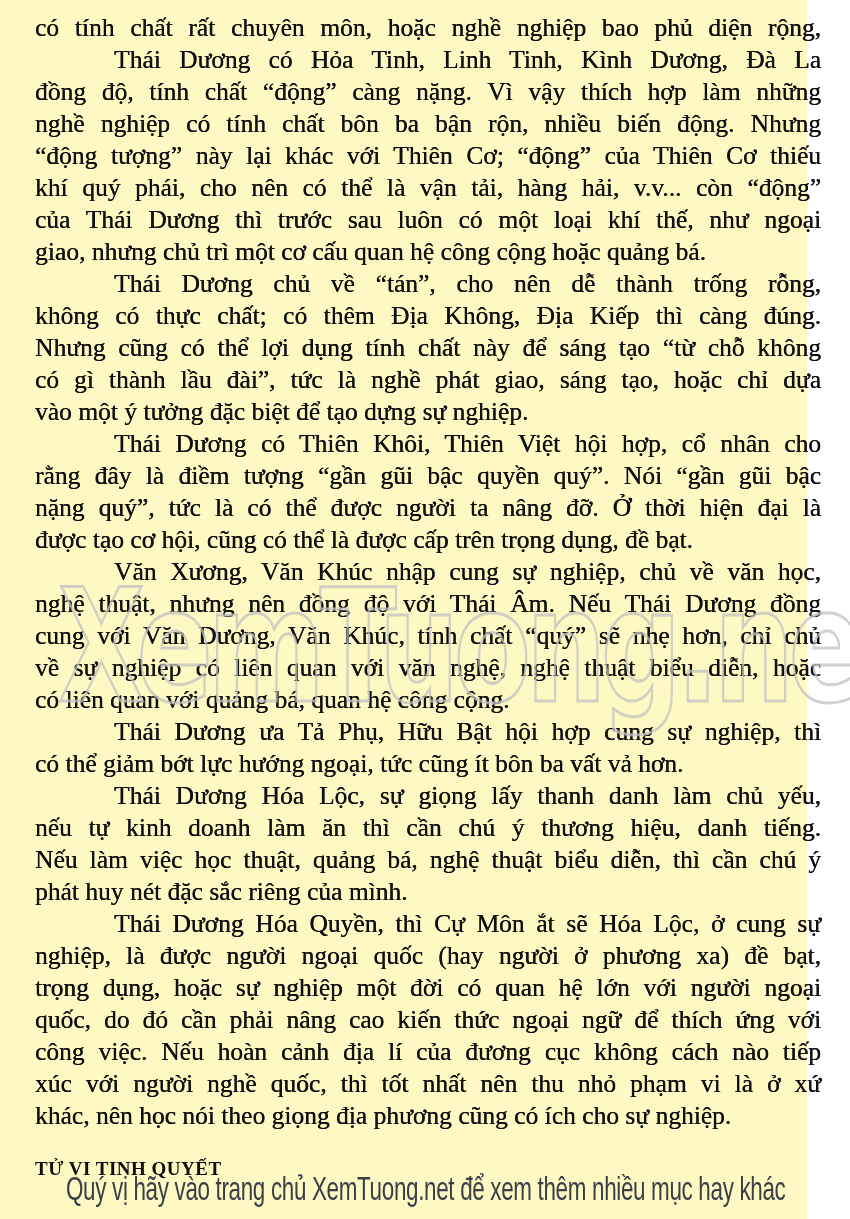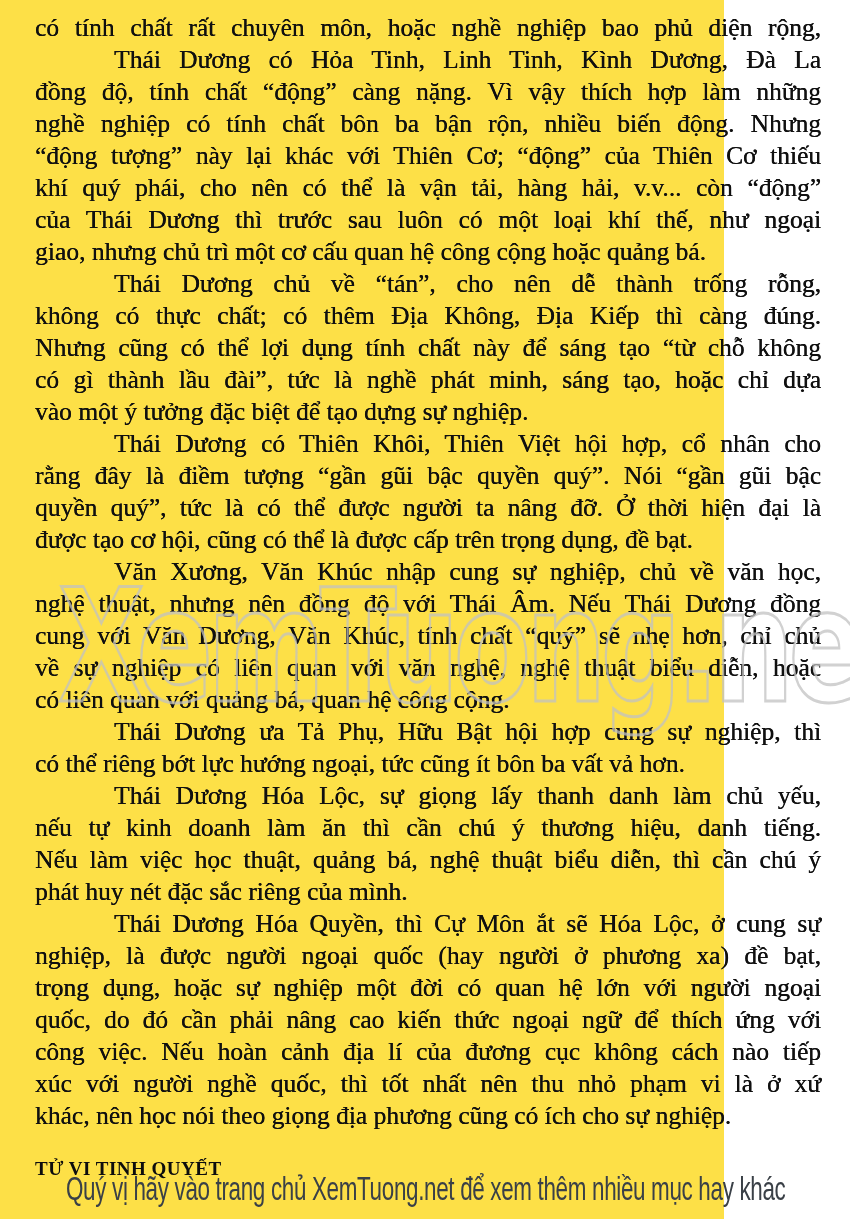--- a/index.html
+++ b/index.html
@@ -5,23 +5,23 @@
   html, body {
     margin: 0;
     padding: 0;
     width: 850px;
     height: 1219px;
     background: #ffffff;
     overflow: hidden;
   }
   #page {
     position: relative;
-    width: 724px;
+    width: 807px;
     height: 1219px;
-    background: #fde047;
+    background: #fef9c3;
     font-family: "Liberation Serif", serif;
   }
   
   #text-area {
     position: absolute;
     left: 35px;
     top: 12px;
     width: 786px;
     color: #101010;
   }
@@ -107,33 +107,33 @@
       <div class="line indent">Thái Dương có Hỏa Tinh, Linh Tinh, Kình Dương, Đà La</div>
       <div class="line">đồng độ, tính chất “động” càng nặng. Vì vậy thích hợp làm những</div>
       <div class="line">nghề nghiệp có tính chất bôn ba bận rộn, nhiều biến động. Nhưng</div>
       <div class="line">“động tượng” này lại khác với Thiên Cơ; “động” của Thiên Cơ thiếu</div>
       <div class="line">khí quý phái, cho nên có thể là vận tải, hàng hải, v.v... còn “động”</div>
       <div class="line">của Thái Dương thì trước sau luôn có một loại khí thế, như ngoại</div>
       <div class="line last">giao, nhưng chủ trì một cơ cấu quan hệ công cộng hoặc quảng bá.</div>
       <div class="line indent">Thái Dương chủ về “tán”, cho nên dễ thành trống rỗng,</div>
       <div class="line">không có thực chất; có thêm Địa Không, Địa Kiếp thì càng đúng.</div>
       <div class="line">Nhưng cũng có thể lợi dụng tính chất này để sáng tạo “từ chỗ không</div>
-      <div class="line">có gì thành lầu đài”, tức là nghề phát minh, sáng tạo, hoặc chỉ dựa</div>
+      <div class="line">có gì thành lầu đài”, tức là nghề phát giao, sáng tạo, hoặc chỉ dựa</div>
       <div class="line last">vào một ý tưởng đặc biệt để tạo dựng sự nghiệp.</div>
       <div class="line indent">Thái Dương có Thiên Khôi, Thiên Việt hội hợp, cổ nhân cho</div>
       <div class="line">rằng đây là điềm tượng “gần gũi bậc quyền quý”. Nói “gần gũi bậc</div>
-      <div class="line">quyền quý”, tức là có thể được người ta nâng đỡ. Ở thời hiện đại là</div>
+      <div class="line">nặng quý”, tức là có thể được người ta nâng đỡ. Ở thời hiện đại là</div>
       <div class="line last">được tạo cơ hội, cũng có thể là được cấp trên trọng dụng, đề bạt.</div>
       <div class="line indent">Văn Xương, Văn Khúc nhập cung sự nghiệp, chủ về văn học,</div>
       <div class="line">nghệ thuật, nhưng nên đồng độ với Thái Âm. Nếu Thái Dương đồng</div>
       <div class="line">cung với Văn Dương, Văn Khúc, tính chất “quý” sẽ nhẹ hơn, chỉ chủ</div>
       <div class="line">về sự nghiệp có liên quan với văn nghệ, nghệ thuật biểu diễn, hoặc</div>
       <div class="line last">có liên quan với quảng bá, quan hệ công cộng.</div>
       <div class="line indent">Thái Dương ưa Tả Phụ, Hữu Bật hội hợp cung sự nghiệp, thì</div>
-      <div class="line last">có thể riêng bớt lực hướng ngoại, tức cũng ít bôn ba vất vả hơn.</div>
+      <div class="line last">có thể giảm bớt lực hướng ngoại, tức cũng ít bôn ba vất vả hơn.</div>
       <div class="line indent">Thái Dương Hóa Lộc, sự giọng lấy thanh danh làm chủ yếu,</div>
       <div class="line">nếu tự kinh doanh làm ăn thì cần chú ý thương hiệu, danh tiếng.</div>
       <div class="line">Nếu làm việc học thuật, quảng bá, nghệ thuật biểu diễn, thì cần chú ý</div>
       <div class="line last">phát huy nét đặc sắc riêng của mình.</div>
       <div class="line indent">Thái Dương Hóa Quyền, thì Cự Môn ắt sẽ Hóa Lộc, ở cung sự</div>
       <div class="line">nghiệp, là được người ngoại quốc (hay người ở phương xa) đề bạt,</div>
       <div class="line">trọng dụng, hoặc sự nghiệp một đời có quan hệ lớn với người ngoại</div>
       <div class="line">quốc, do đó cần phải nâng cao kiến thức ngoại ngữ để thích ứng với</div>
       <div class="line">công việc. Nếu hoàn cảnh địa lí của đương cục không cách nào tiếp</div>
       <div class="line">xúc với người nghề quốc, thì tốt nhất nên thu nhỏ phạm vi là ở xứ</div>

